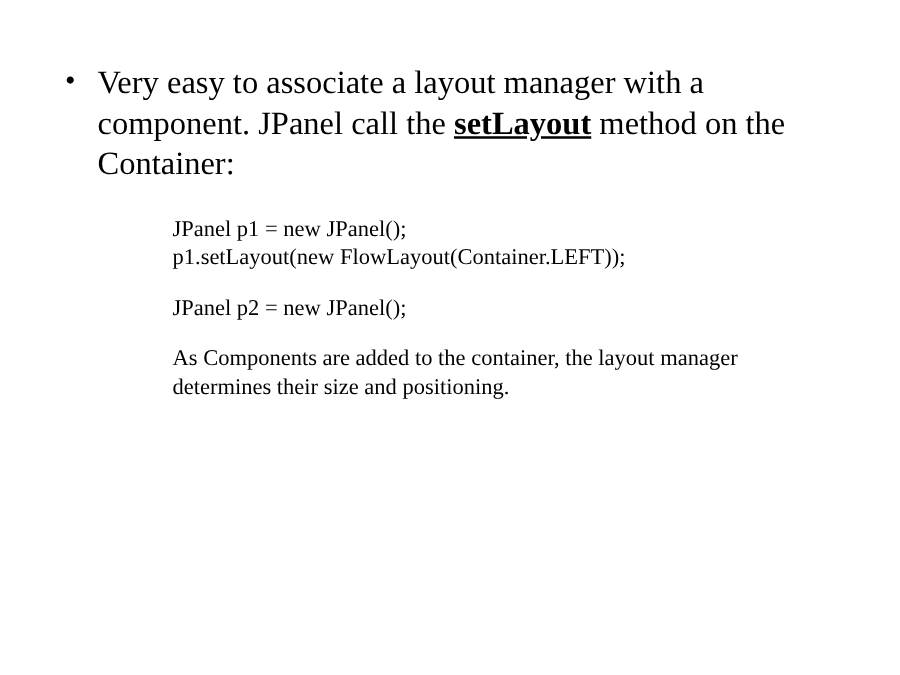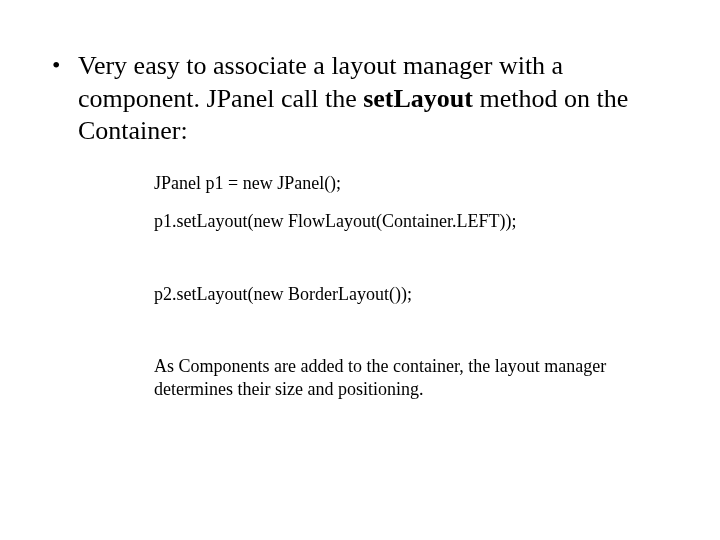--- a/index.html
+++ b/index.html
@@ -40,29 +40,30 @@
   }
   ul.bullets > li::before {
     content: "•";
     position: absolute;
     left: 4px;
     top: 0;
     font-size: 24px;
   }
   .bold {
     font-weight: bold;
+    text-decoration: underline;
   }
   .code-block {
     margin-top: 24px;
     margin-left: 90px;
     font-size: 18px;
     line-height: 1.25;
   }
   .code-block p {
-    margin: 16px;
+    margin: 0;
   }
   .code-block .gap {
     height: 18px;
   }
 </style>
 </head>
 <body>
 
 <div class="slide">
 
@@ -71,19 +72,19 @@
     <ul class="bullets">
       <li>
         <span>Very easy to associate a layout manager with a component. JPanel call the </span><span class="bold">setLayout</span><span> method on the Container:</span>
       </li>
     </ul>
 
     <div class="code-block">
       <p>JPanel p1 = new JPanel();</p>
       <p>p1.setLayout(new FlowLayout(Container.LEFT));</p>
       <div class="gap"></div>
-      <p>p2.setLayout(new BorderLayout());</p>
+      <p>JPanel p2 = new JPanel();</p>
       <div class="gap"></div>
       <p>As Components are added to the container, the layout manager determines their size and positioning.</p>
     </div>
   </div>
 
 </div>
 
 </body></html>

